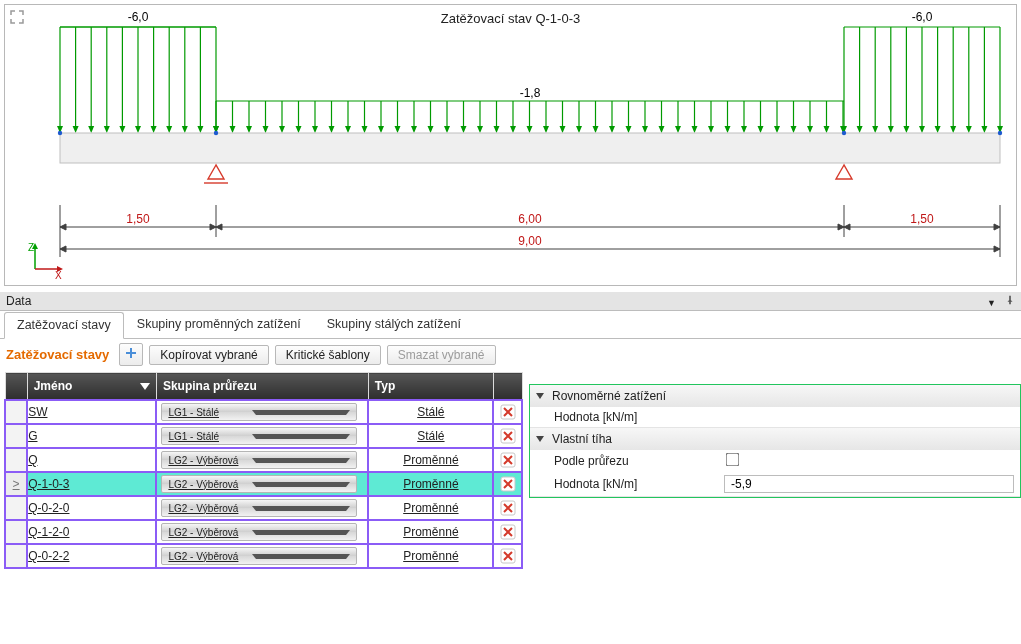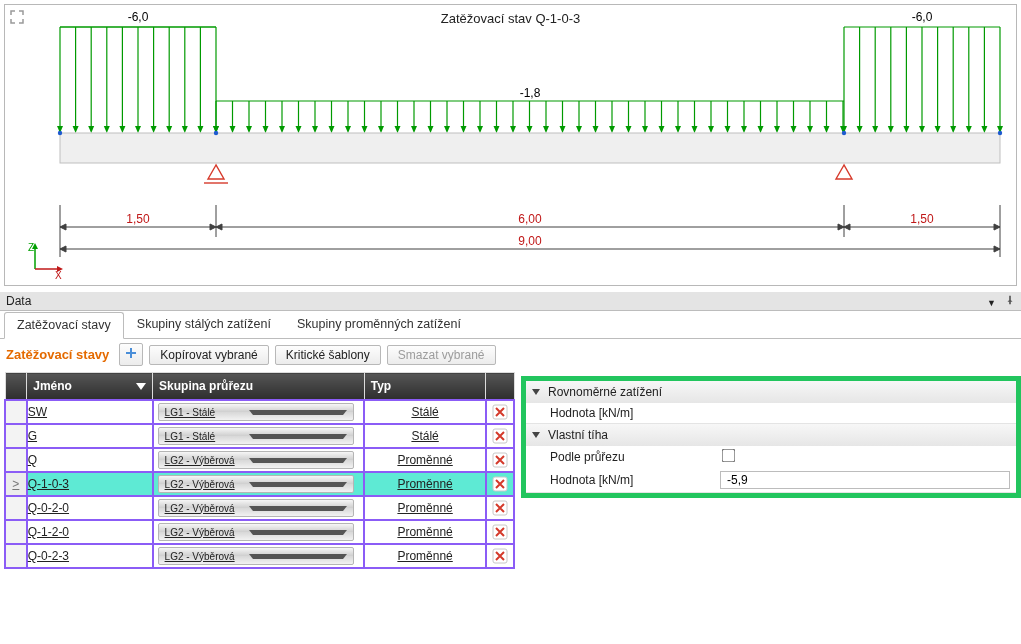--- a/index.html
+++ b/index.html
@@ -160,24 +160,24 @@
     border-right:4px solid transparent;
     border-top:5px solid #555;
     margin-right:6px;
   }
 
   .del-btn svg { display:block; margin:auto; }
 
   
   .props {
     margin-left:6px;
-    border:5px solid #22c55e;
+    border:1px solid #22c55e;
     width:519px;
     box-sizing:border-box;
-    margin-top:4px;
+    margin-top:12px;
   }
   .prop-group { border-bottom:1px solid #e4e4e4; }
   .pg-hdr {
     display:flex; align-items:center;
     background:linear-gradient(#f7f7f7,#e6e6e6);
     padding:4px 6px;
     font-size:12px;
   }
   .pg-collapse {
     width:0;height:0;
@@ -411,22 +411,22 @@
   <span class="dd-icon">▼</span>
   <span class="pin-icon">
     <svg viewBox="0 0 12 12" width="12" height="12">
         <path d="M5 1h2v5l2 2H3l2-2V1zM5 8h2v3H5z" fill="#555"></path>
       </svg>
   </span>
 </div>
 
 <div class="tabstrip">
   <div class="tab active">Zatěžovací stavy</div>
+  <div class="tab">Skupiny proměnných zatížení</div>
   <div class="tab">Skupiny stálých zatížení</div>
-  <div class="tab">Skupiny proměnných zatížení</div>
 </div>
 
 <div class="tb-row">
   <span class="tb-title">Zatěžovací stavy</span>
   <span class="tb-btn icon-only">
     <svg width="14" height="14" viewBox="0 0 14 14">
         <path d="M6 2h2v4h4v2H8v4H6V8H2V6h4z" fill="#4a8ed8"></path>
       </svg>
   </span>
   <span class="tb-btn">Kopírovat vybrané</span>
@@ -537,21 +537,21 @@
               </div>
             </td>
             <td class="type">Proměnné</td>
             <td class="del"><span class="del-btn"><svg width="16" height="16" viewBox="0 0 16 16">
                   <rect x="1" y="1" width="14" height="14" rx="2" fill="#fff" stroke="#c8c8c8"></rect>
                   <path d="M4 4 L12 12 M12 4 L4 12" stroke="#d43a2b" stroke-width="2"></path>
                 </svg></span></td>
           </tr>
           <tr>
             <td class="rowhdr"></td>
-            <td class="name">Q-0-2-3</td>
+            <td class="name">Q-0-2-2</td>
             <td>
               <div class="combo">
                 <span>LG2 - Výběrová</span>
                 <span class="caret"></span>
               </div>
             </td>
             <td class="type">Proměnné</td>
             <td class="del"><span class="del-btn"><svg width="16" height="16" viewBox="0 0 16 16">
                   <rect x="1" y="1" width="14" height="14" rx="2" fill="#fff" stroke="#c8c8c8"></rect>
                   <path d="M4 4 L12 12 M12 4 L4 12" stroke="#d43a2b" stroke-width="2"></path>

